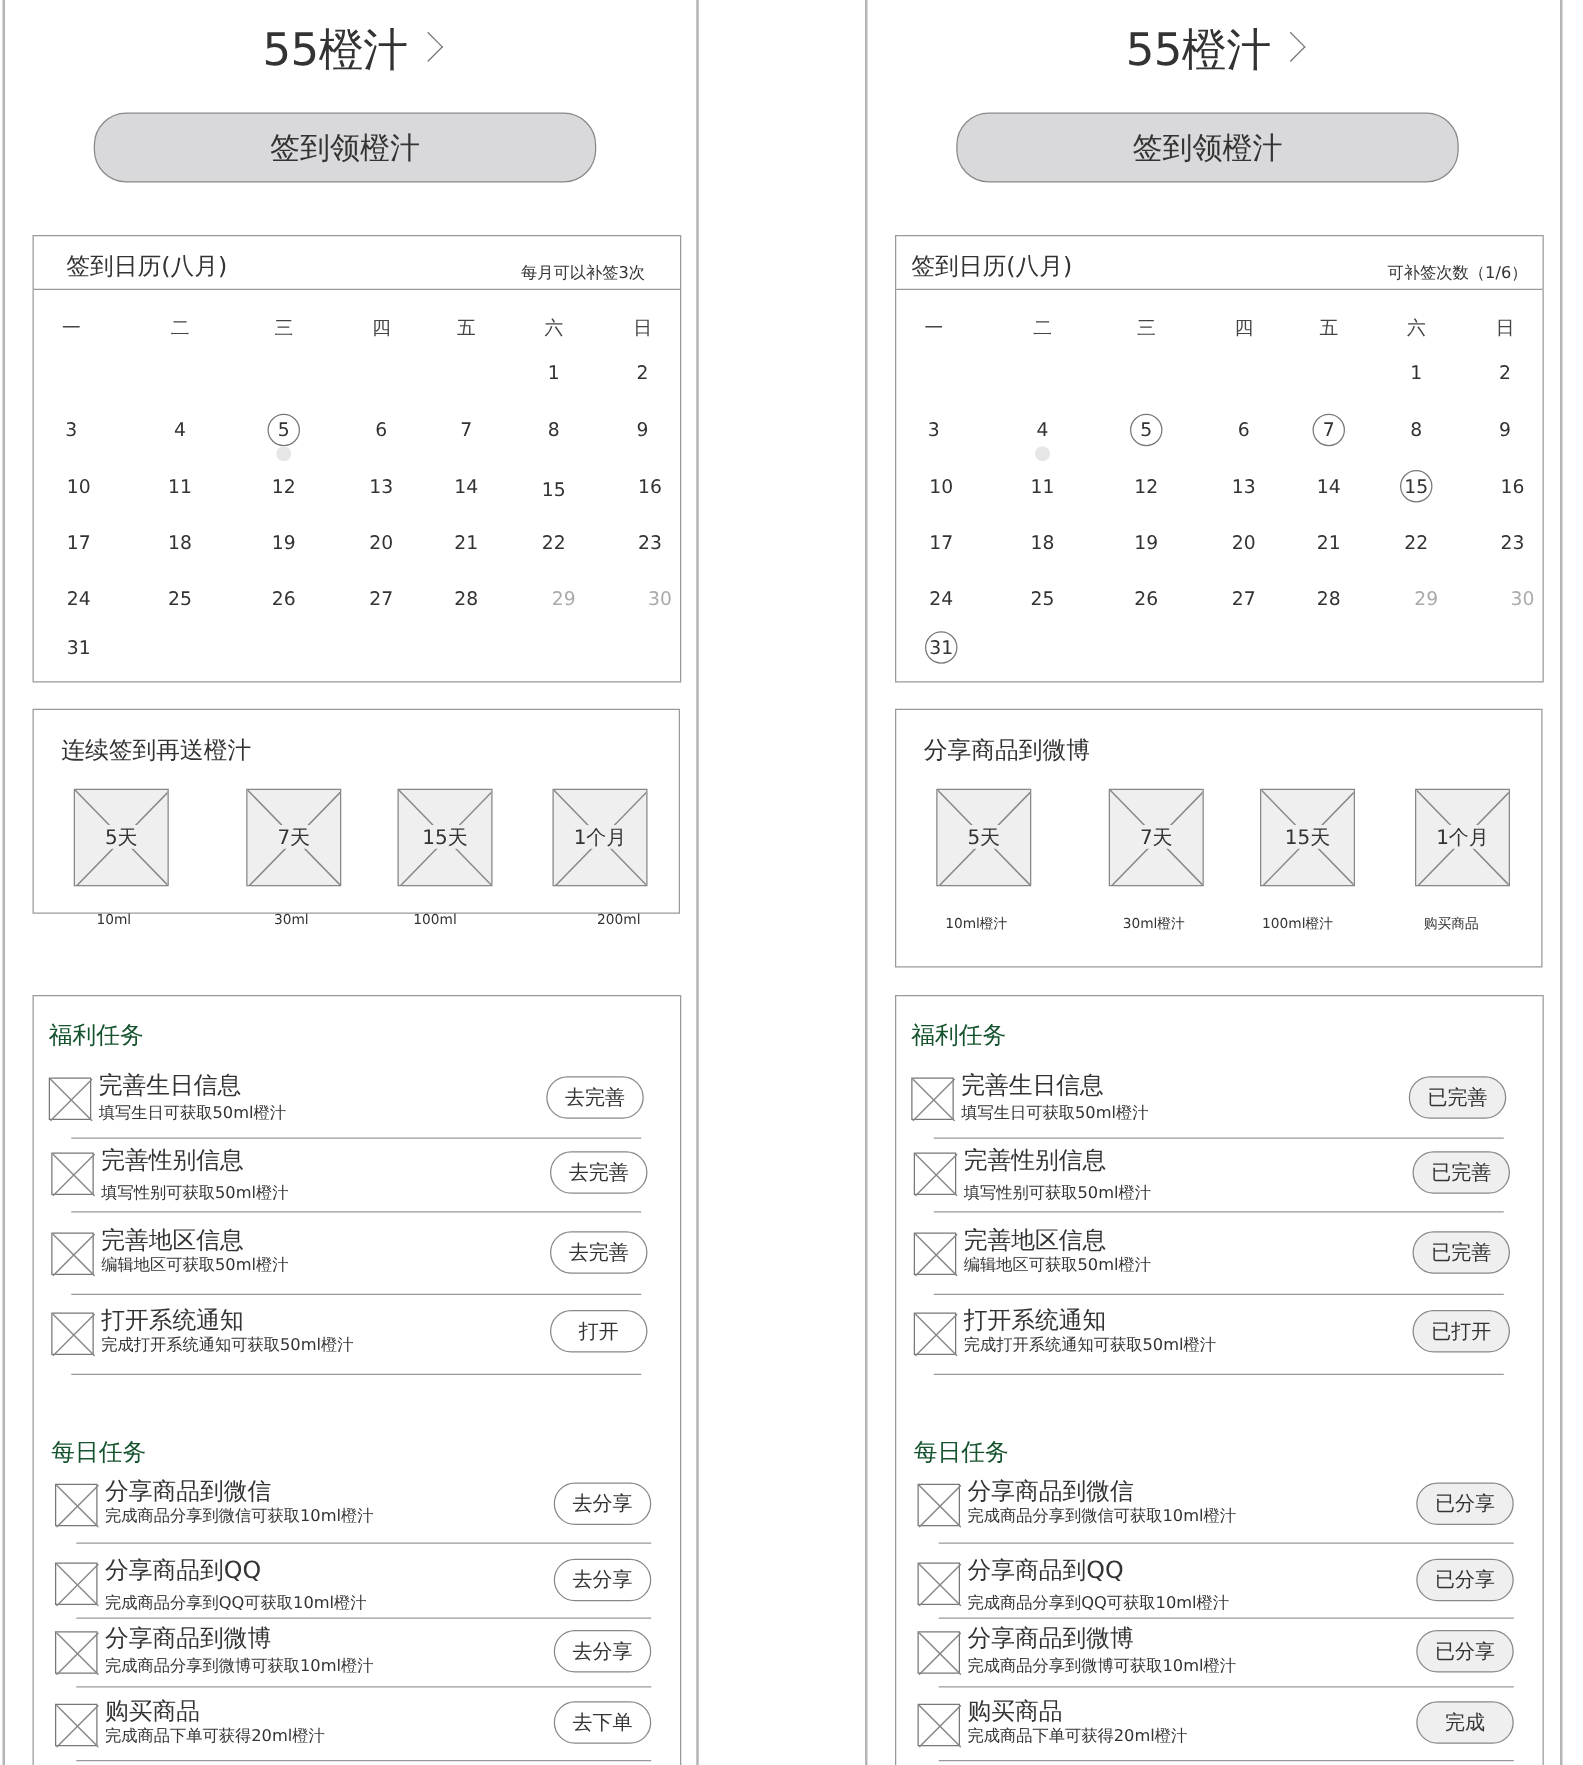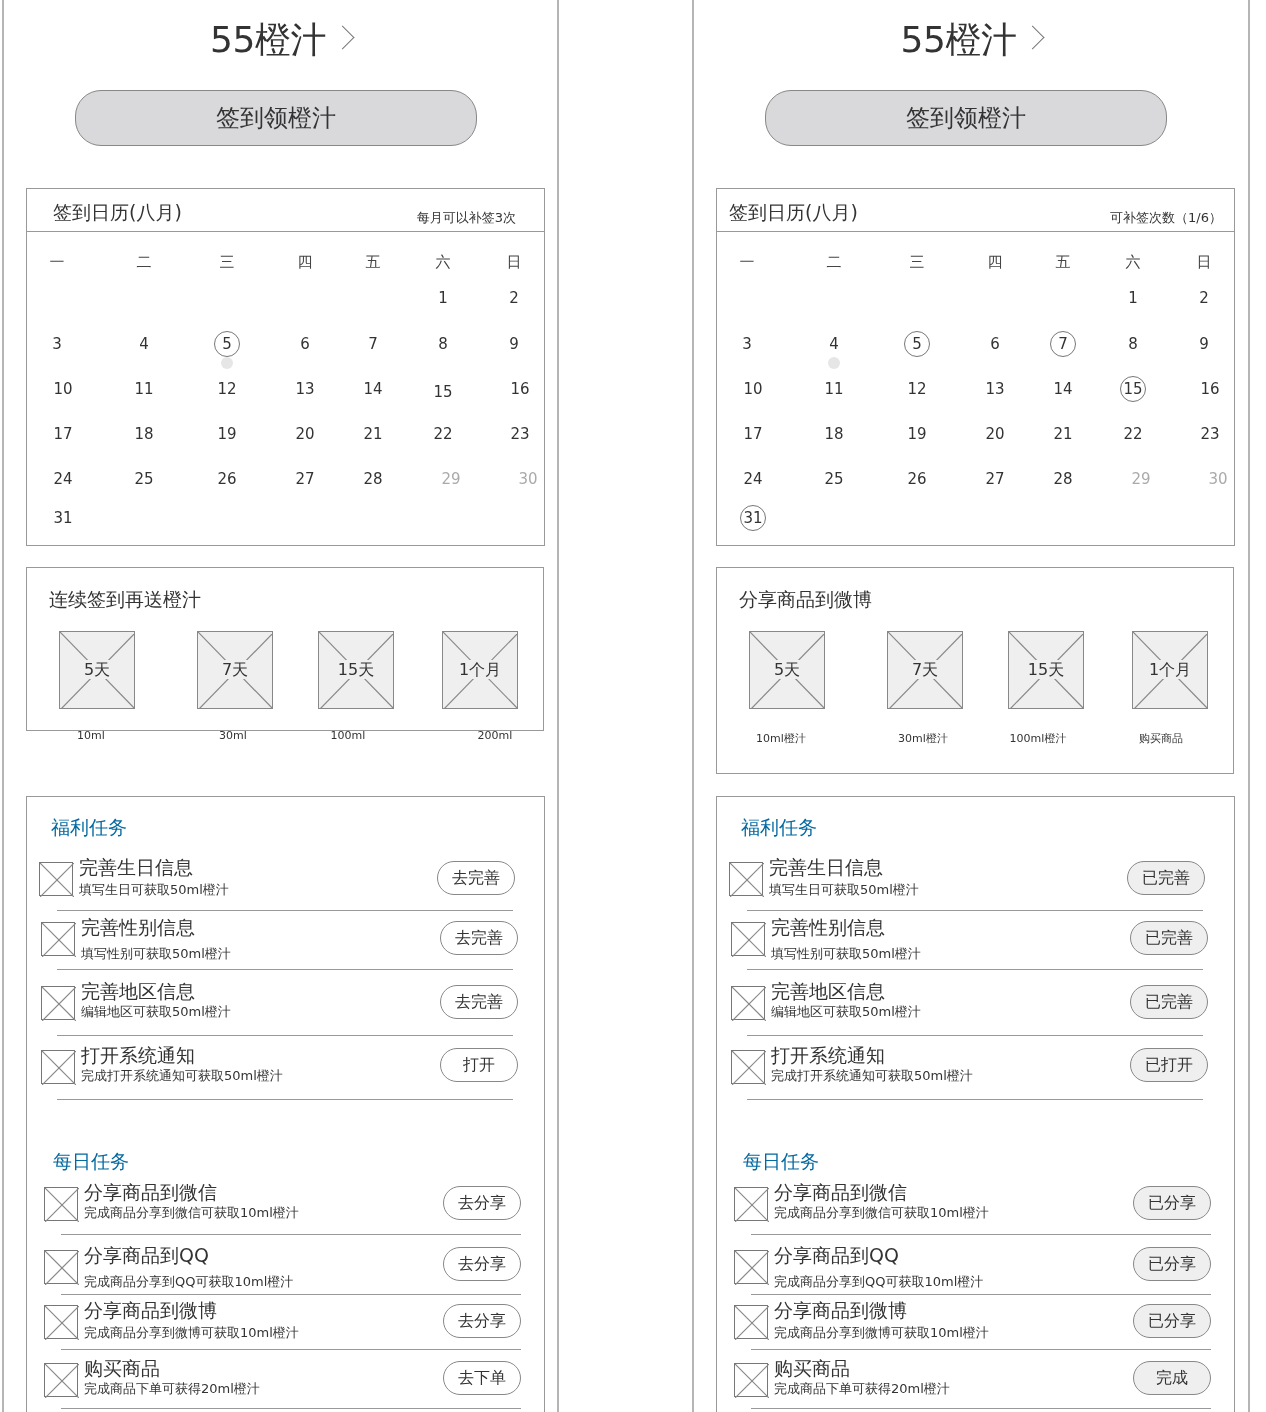--- a/index.html
+++ b/index.html
@@ -19,21 +19,21 @@
   .wk{font-size:15px;color:#444;}
   .day.muted{color:#aaa;}
   .day.circled{border:1.5px solid #777;border-radius:50%;width:24px;height:24px;line-height:24px;text-align:center;margin-top:-4px;}
   .dot{position:absolute;width:12px;height:12px;border-radius:50%;background:#e6e6e6;transform:translateX(-50%);}
   .streak-title{position:absolute;left:22px;top:19px;font-size:19px;color:#333;}
   .reward-box{position:absolute;width:76px;height:78px;border:1.5px solid #888;background:#efefef;box-sizing:border-box;overflow:hidden;}
   .reward-box svg{position:absolute;left:0;top:0;}
   .reward-box .rl{position:absolute;left:0;right:0;top:28px;text-align:center;font-size:16px;color:#333;background:transparent;}
   .reward-box .rl span{background:#efefef;padding:0 2px;}
   .reward-amt{position:absolute;font-size:11px;color:#333;transform:translateX(-50%);white-space:nowrap;}
-  .sec-title{position:absolute;font-size:19px;color:#0369a1;margin-left:12px;}
+  .sec-title{position:absolute;font-size:19px;color:#14532d;}
   .task-icon{position:absolute;width:34px;height:34px;border:1.5px solid #777;box-sizing:border-box;}
   .task-icon svg{position:absolute;left:0;top:0;}
   .task-name{position:absolute;font-size:19px;color:#333;white-space:nowrap;}
   .task-desc{position:absolute;font-size:13px;color:#333;white-space:nowrap;}
   .task-btn{position:absolute;width:78px;height:34px;border:1.5px solid #888;border-radius:17px;box-sizing:border-box;background:#fff;display:flex;align-items:center;justify-content:center;font-size:16px;color:#333;}
   .task-btn.done{background:#efefef;}
   .divider{position:absolute;height:0;border-top:1.5px solid #999;}
 </style>
 </head>
 <body>

